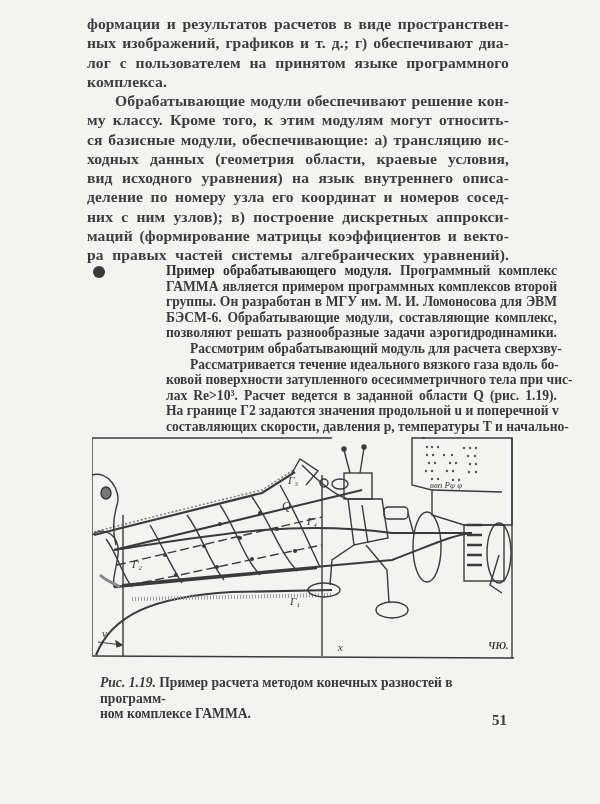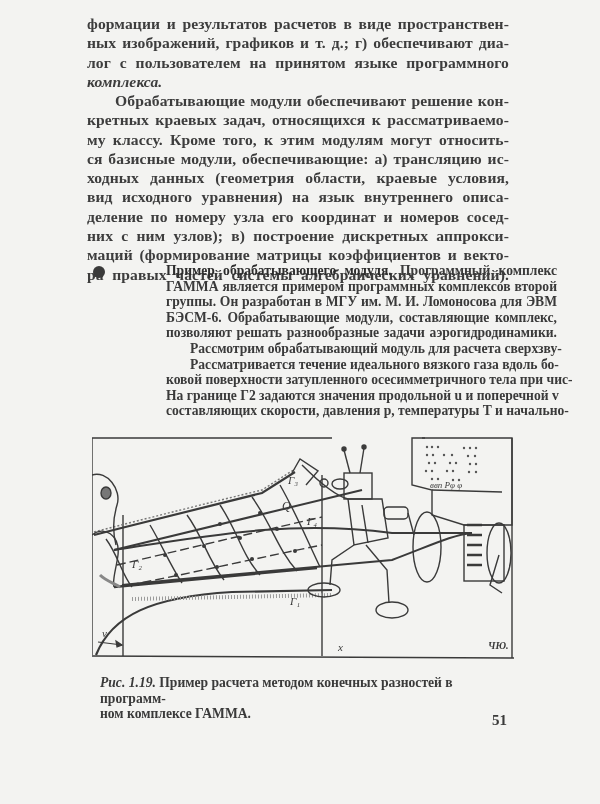--- a/index.html
+++ b/index.html
@@ -9,21 +9,21 @@
     font-family: "Liberation Serif", "DejaVu Serif", serif;
     color: #3a3a3a;
   }
   .page { position: absolute; left: 0; top: 0; width: 600px; height: 612px; }
   .block { position: absolute; left: 87px; width: 422px; }
   .para-main {
     font-size: 15.6px; line-height: 19.3px; text-align: justify;
     letter-spacing: 0.1px; font-weight: bold; color: #3d3d3d;
   }
   .para-main .line, .para-small .line { display: block; white-space: nowrap; text-align-last: justify; text-align: justify; }
-  .para-main .line.last, .para-small .line.last { text-align-last: left; font-style: italic; }
+  .para-main .line.last, .para-small .line.last { text-align-last: left; }
   .para-small {
     font-size: 13.6px; line-height: 15.6px; color: #3a3a3a; font-weight: bold; margin-left: 48px;
   }
   .indent { padding-left: 28px; }
   .bullet {
     position: absolute; left: 93px; top: 266px; width: 12px; height: 12px;
     border-radius: 50%; background: #3a3a3a;
   }
   .bold-lead { font-weight: bold; color: #2d2d2d; }
   .figure {
@@ -45,21 +45,20 @@
 
   <div class="block para-main" style="top:14px;">
     <span class="line">формации и результатов расчетов в виде пространствен-</span>
     <span class="line">ных изображений, графиков и т. д.; г) обеспечивают диа-</span>
     <span class="line">лог с пользователем на  принятом  языке программного</span>
     <span class="line last">комплекса.</span>
   </div>
 
   <div class="block para-main" style="top:91px;">
     <span class="line indent">Обрабатывающие модули обеспечивают решение кон-</span>
-    <span class="line">кретных краевых задач, относящихся к рассматриваемо-</span>
     <span class="line">му классу. Кроме того, к этим модулям могут относить-</span>
     <span class="line">ся базисные модули, обеспечивающие: а) трансляцию ис-</span>
     <span class="line">ходных  данных  (геометрия  области,  краевые  условия,</span>
     <span class="line">вид исходного уравнения) на язык  внутреннего описа-</span>
     <span class="line">деление по номеру узла его координат и номеров сосед-</span>
     <span class="line">них с ним узлов); в) построение  дискретных аппрокси-</span>
     <span class="line">маций (формирование матрицы коэффициентов и векто-</span>
     <span class="line">ра правых частей системы алгебраических  уравнений).</span>
   </div>
 
@@ -67,20 +66,21 @@
 
   <div class="block para-small" style="top:263px; left:118px; width:391px;">
     <span class="line"><span class="bold-lead">Пример обрабатывающего модуля.</span><span> Программный комплекс</span></span>
     <span class="line">ГАММА является примером программных комплексов второй</span>
     <span class="line">группы. Он разработан в МГУ им. М. И. Ломоносова для ЭВМ</span>
     <span class="line">БЭСМ-6. Обрабатывающие модули, составляющие комплекс,</span>
     <span class="line">позволяют  решать разнообразные задачи аэрогидродинамики.</span>
     <span class="line indent" style="padding-left:24px;">Рассмотрим обрабатывающий модуль для расчета сверхзву-</span>
     <span class="line indent" style="padding-left:24px;">Рассматривается течение идеального вязкого газа вдоль бо-</span>
     <span class="line">ковой поверхности затупленного осесимметричного тела при чис-</span>
+    <span class="line">лах Re&gt;10³. Расчет ведется в заданной области Q (рис. 1.19).</span>
     <span class="line">На границе Г2 задаются значения продольной u и поперечной v</span>
     <span class="line">составляющих скорости, давления p, температуры T и начально-</span>
   </div>
 
   <div class="figure">
     <svg width="422" height="226" viewBox="0 0 422 226" xmlns="http://www.w3.org/2000/svg">
       <g fill="none" stroke="#3a3a3a" stroke-width="1.4">
 
         <polyline points="0,220 0,3 240,3"></polyline>
         <polyline points="330,3 333,3"></polyline>

